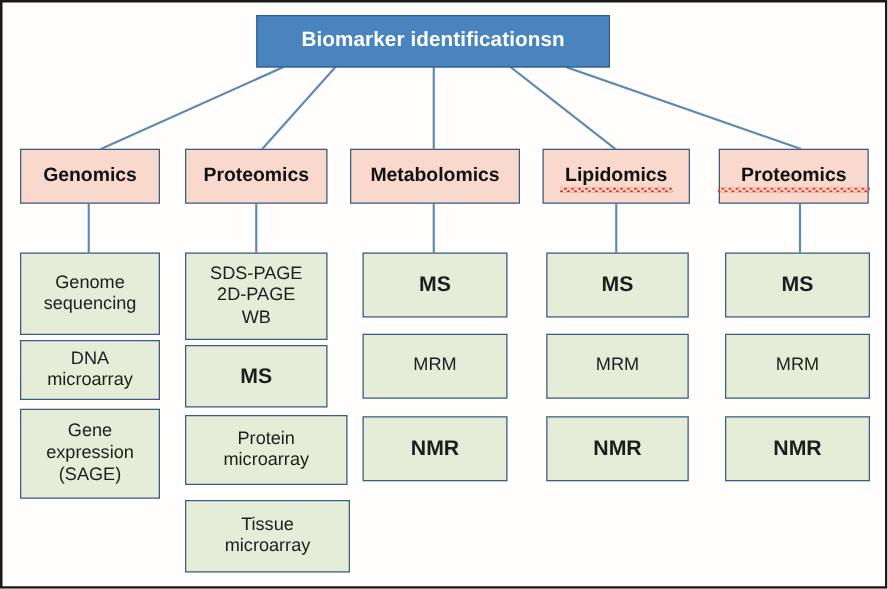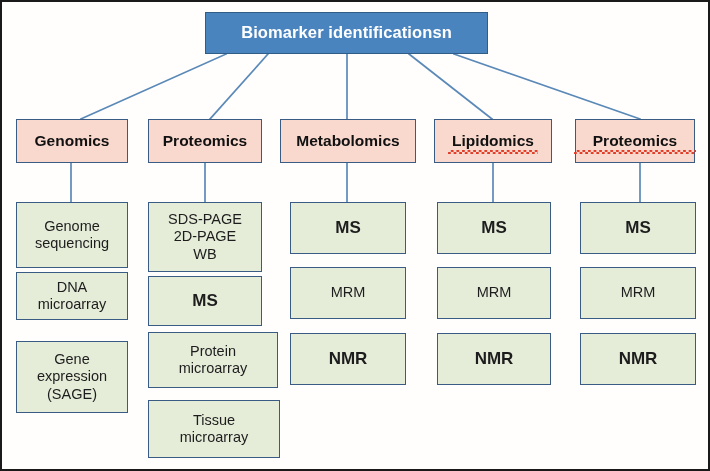--- a/index.html
+++ b/index.html
@@ -117,21 +117,21 @@
     <span class="lbl">Genomics</span>
   </div>
   <div class="node node-leaf" style="left:14px; top:200px; width:112px; height:66px;">
     <span class="lbl">Genome
 sequencing</span>
   </div>
   <div class="node node-leaf" style="left:14px; top:270px; width:112px; height:48px;">
     <span class="lbl">DNA
 microarray</span>
   </div>
-  <div class="node node-leaf" style="left:14px; top:325px; width:112px; height:72px;margin-top:14px;">
+  <div class="node node-leaf" style="left:14px; top:325px; width:112px; height:72px;">
     <span class="lbl">Gene
 expression
 (SAGE)</span>
   </div>
 
   <div class="node node-cat" style="left:146px; top:117px; width:114px; height:44px;">
     <span class="lbl">Proteomics</span>
   </div>
   <div class="node node-leaf" style="left:146px; top:200px; width:114px; height:70px;">
     <span class="lbl">SDS-PAGE

